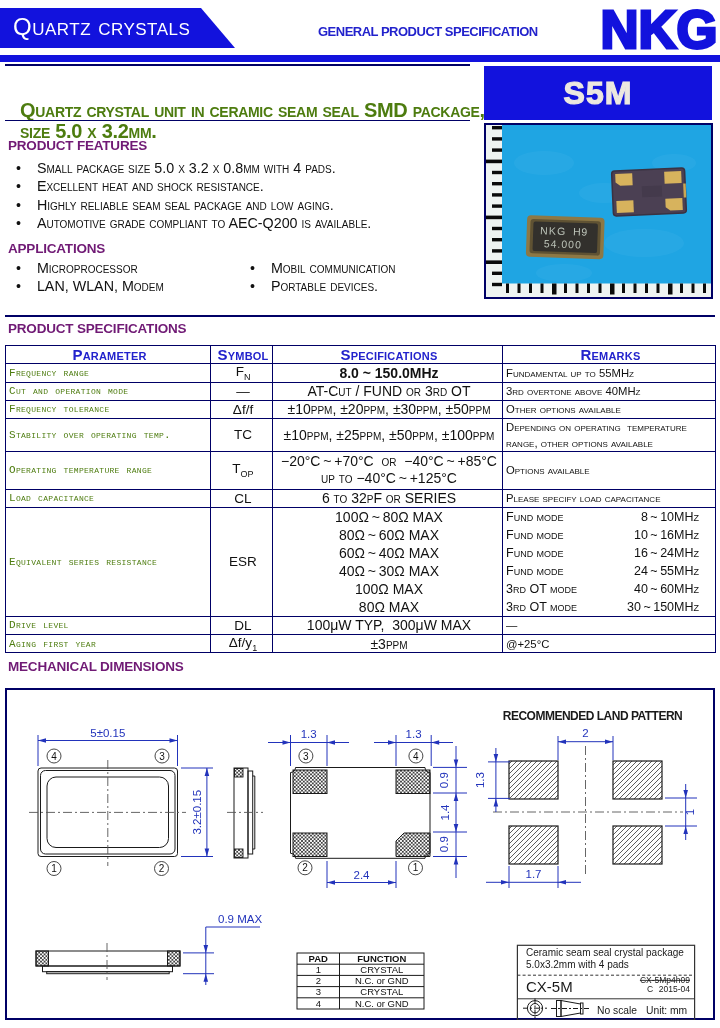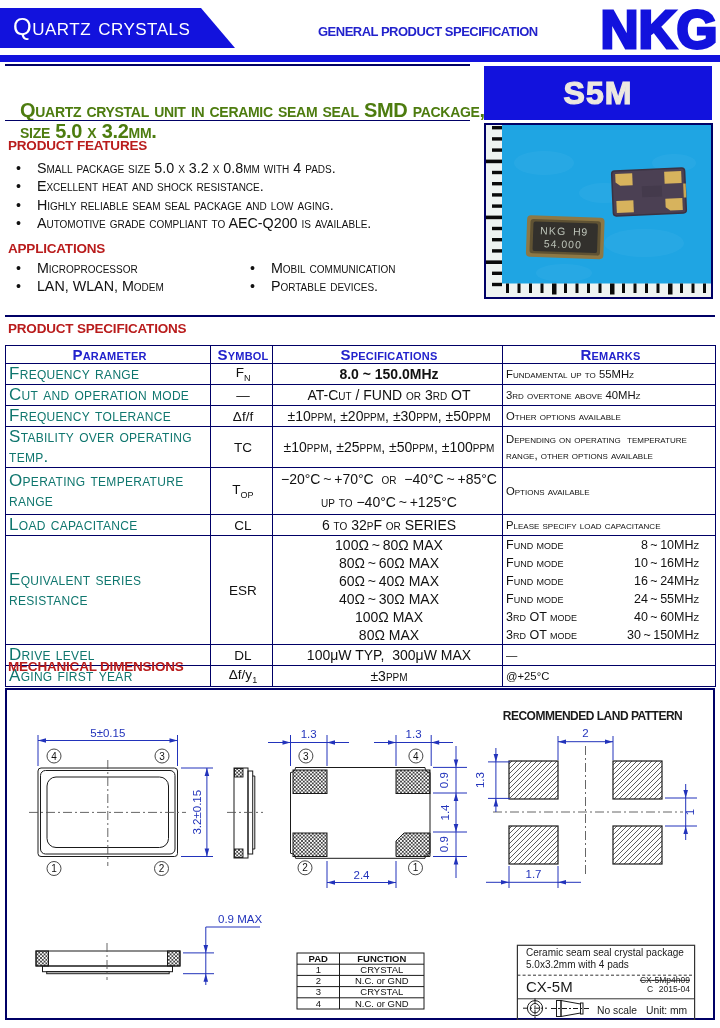--- a/index.html
+++ b/index.html
@@ -1,20 +1,20 @@
 <!DOCTYPE html>
 <html><head>
 <meta charset="utf-8">
 <style>
   html,body{margin:0;padding:0;}
   body{width:720px;height:1028px;position:relative;background:#ffffff;
        font-family:"Liberation Sans",sans-serif;overflow:hidden;}
   .abs{position:absolute;}
   .sc{font-variant:small-caps;}
-  .sect{position:absolute;left:8px;color:#b91c1c;font-weight:bold;font-size:13.5px;letter-spacing:-0.2px;}
+  .sect{position:absolute;left:8px;color:#701a75;font-weight:bold;font-size:13.5px;letter-spacing:-0.2px;}
 </style>
 </head>
 <body>
 
 <div class="abs" style="left:0;top:8px;width:235px;height:40px;background:#1212dd;
      clip-path:polygon(0 0,201px 0,235px 40px,0 40px);"></div>
 <div class="abs sc" style="left:13px;top:13px;color:#fff;font-size:24px;letter-spacing:0.5px;">Quartz crystals</div>
 <div class="abs" style="left:318px;top:24px;color:#2222cc;font-weight:bold;font-size:13px;letter-spacing:-0.5px;">GENERAL PRODUCT SPECIFICATION</div>
 <div class="abs" style="left:600px;top:4px;width:120px;height:50px;">
   <svg width="120" height="50" viewBox="0 0 120 50">
@@ -159,21 +159,21 @@
 </tr>
 <tr style="height:27px;">
   <td class="c p">Stability over operating temp.</td>
         <td class="c s">TC</td>
   <td class="c m sc">±10ppm, ±25ppm, ±50ppm, ±100ppm</td>
   <td class="c r sc" style="line-height:16px;">Depending on operating&nbsp; temperature<br>range, other options available</td>
 </tr>
 <tr style="height:38px;margin-left:18px;">
   <td class="c p">Operating temperature range</td>
         <td class="c s">T<sub>OP</sub></td>
-  <td class="c m sc" style="line-height:23px;">−20°C ~ +70°C&nbsp; or &nbsp;−40°C ~ +85°C<br>up to −40°C ~ +125°C</td>
+  <td class="c m sc" style="line-height:17px;">−20°C ~ +70°C&nbsp; or &nbsp;−40°C ~ +85°C<br>up to −40°C ~ +125°C</td>
   <td class="c r sc">Options available</td>
 </tr>
 <tr style="height:18px;">
   <td class="c p">Load capacitance</td>
         <td class="c s">CL</td>
   <td class="c m sc">6 to 32pF or SERIES</td>
   <td class="c r sc">Please specify load capacitance</td>
 </tr>
 <tr style="height:108px;">
   <td class="c p">Equivalent series resistance</td>
@@ -216,21 +216,21 @@
   <td class="c p">Aging first year</td>
         <td class="c s">Δf/y<sub>1</sub></td>
   <td class="c m sc">±3ppm</td>
   <td class="c r">@+25°C</td>
 </tr>
 </tbody>
   </table>
 <style>
   #spec-table td.c{border:1.4px solid #000066;padding:0 0 0 3px;overflow:hidden;vertical-align:middle;}
   #spec-table .hd{color:#2222cc;font-weight:bold;font-size:15px;text-align:center;font-variant:small-caps;padding:0;letter-spacing:0.2px;}
-  #spec-table .p{font-variant:small-caps;font-size:17px;color:#0f766e;letter-spacing:0.3px;}
+  #spec-table .p{font-variant:small-caps;font-size:11px;color:#4d7c0f;letter-spacing:0.3px;font-family:Liberation Mono, monospace;}
   #spec-table .s{text-align:center;font-size:13.5px;color:#111;padding:0;}
   #spec-table .m{text-align:center;font-size:14px;color:#111;padding:0;}
   #spec-table .r{font-size:11.3px;color:#111;}
   #spec-table sub{font-size:9px;}
   .esr{display:flex;justify-content:space-between;font-size:12.5px;line-height:18px;padding:0 16px 0 3px;gap:8px;}
 </style>
 
 <div class="sect" style="top:659px;">MECHANICAL DIMENSIONS</div>
 <div class="abs" id="mech" style="left:5px;top:688px;width:710px;height:332px;">
 <svg width="710" height="332" viewBox="0 0 710 332">

